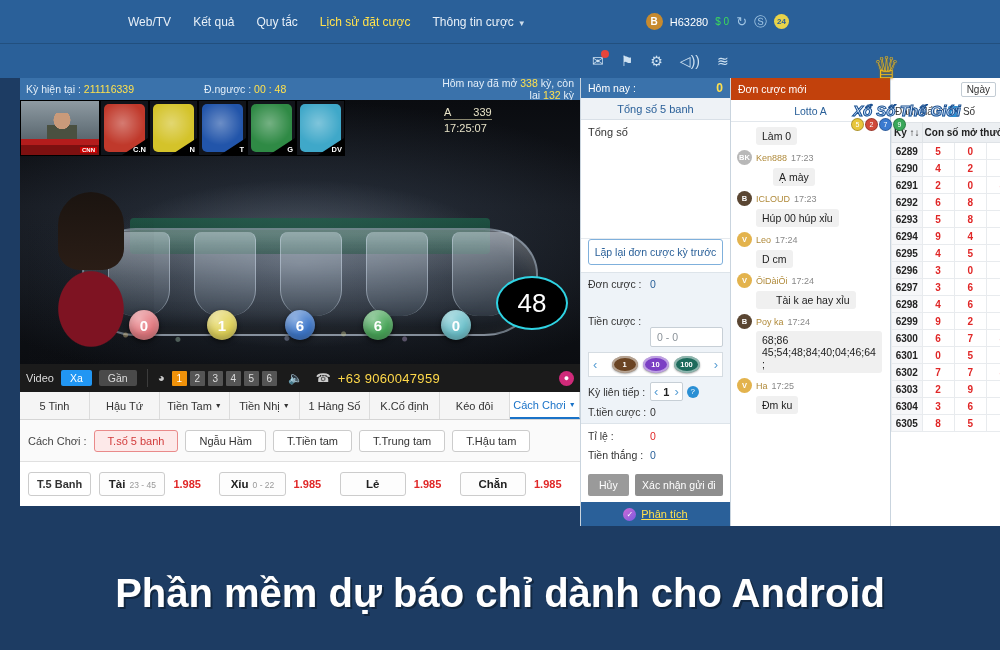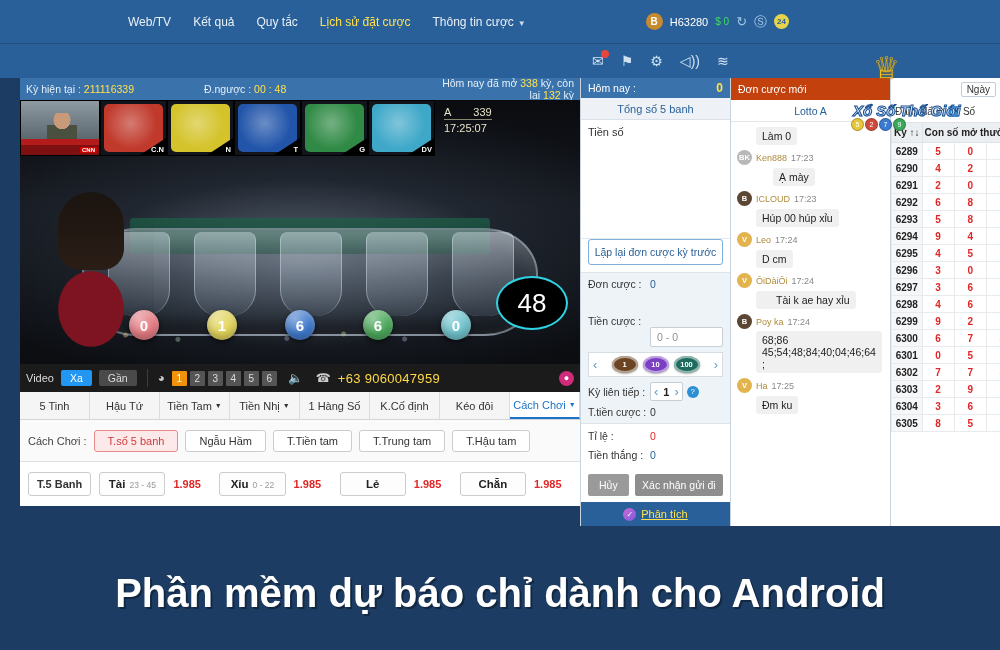--- a/index.html
+++ b/index.html
@@ -137,21 +137,21 @@
   }
   .thumb-cnn .ticker {
     position:absolute; left:0; right:0; bottom:0; height:16px;
     background:linear-gradient(180deg,#b41c1c 0 35%, #7d1010 35% 100%);
   }
   .thumb-cnn .cnnlogo {
     position:absolute; right:2px; bottom:2px; font-size:6px; color:#fff;
     background:#cc0000; padding:0 2px; font-weight:bold;
   }
   .thumb-ball {
-    width:67px;height:56px; position:relative; border:1px solid #000;
+    width:49px;height:56px; position:relative; border:1px solid #000;
     overflow:hidden; background:#11141a;
   }
   .tb-inner {
     position:absolute; inset:3px; border-radius:5px;
   }
   .tb-corner {
     position:absolute; right:0; bottom:0; width:0;height:0;
     border-left:26px solid transparent; border-bottom:17px solid #000;
   }
   .tb-label {
@@ -622,21 +622,21 @@
       </div>
     </div>
 
     <div class="betpanel">
       <div class="bp-head">
         <span>Hôm nay :</span>
         <span class="v">0</span>
       </div>
       <div class="bp-sub">Tổng số 5 banh</div>
       <div class="bp-choose">
-        <span>Tiền số</span>
+        <span>Tổng số</span>
       </div>
       <div class="bp-repeat">Lặp lại đơn cược kỳ trước</div>
 
       <div class="bp-stats">
         <div class="bp-line">
           <span class="k">Đơn cược :</span>
           <span class="b">0</span>
         </div>
         <div class="bp-line">
           <span class="k">Tiền cược :</span>

